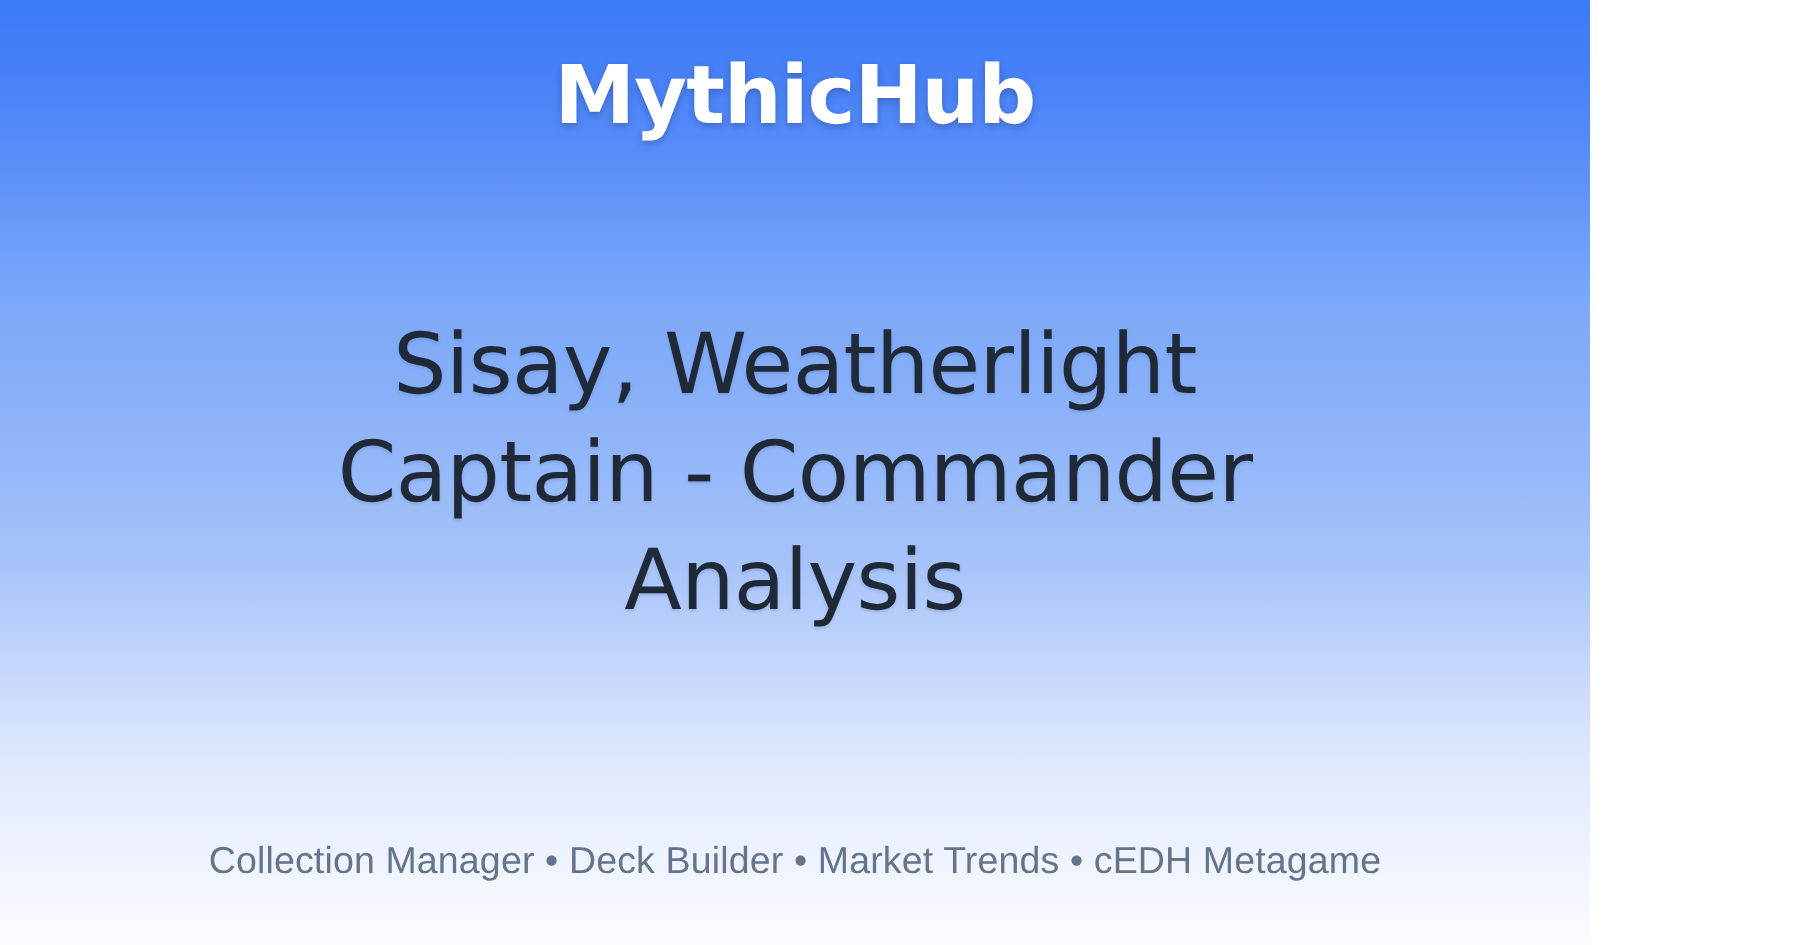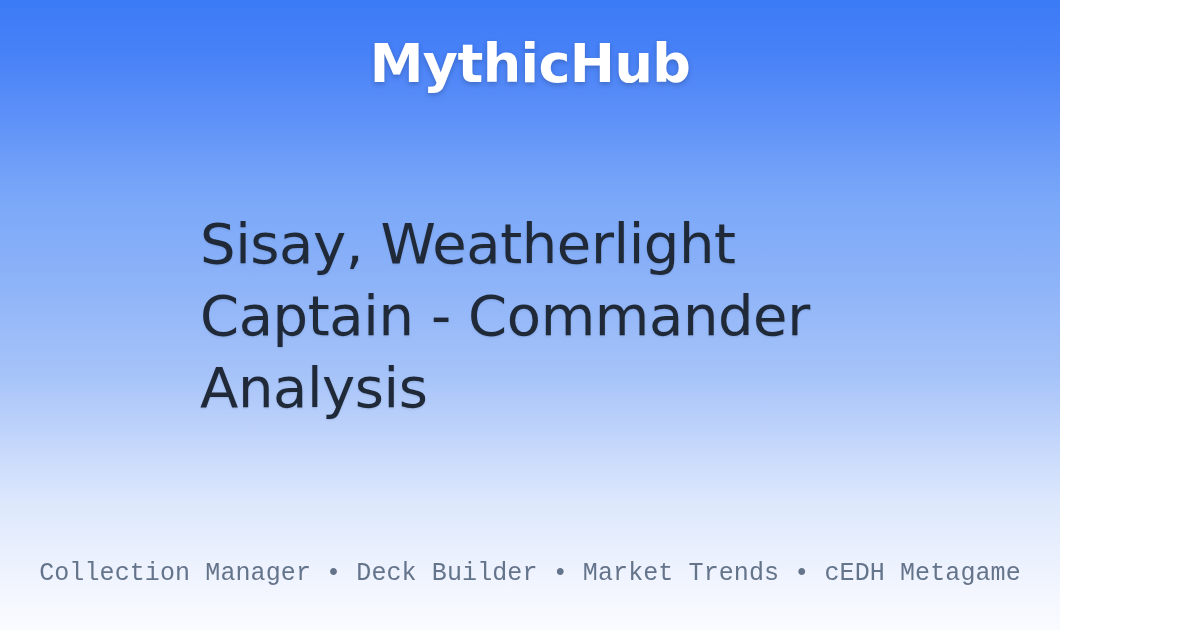--- a/index.html
+++ b/index.html
@@ -71,36 +71,37 @@
     box-sizing: border-box;
   }
 
   .headline {
     font-family: "DejaVu Sans", "Liberation Sans", sans-serif;
     font-size: 56px;
     font-weight: 400;
     line-height: 72px;
     letter-spacing: -0.4px;
     color: #1f2937;
+    text-align: center;
     margin: 0;
     max-width: 660px;
     text-shadow: 0 1px 2px rgba(40, 60, 110, 0.16);
   }
 
   
   .footer-row {
     width: 100%;
     margin-bottom: 41px;
     display: flex;
     justify-content: center;
     align-items: center;
   }
 
   .footer-features {
-    font-family: Liberation Mono, monospace;
+    font-family: Liberation Sans, sans-serif;
     font-size: 25px;
     font-weight: 400;
     letter-spacing: 0.1px;
     color: #64748b;
     line-height: 1.2;
     text-align: center;
     white-space: nowrap;
   }
 </style>
 </head>

